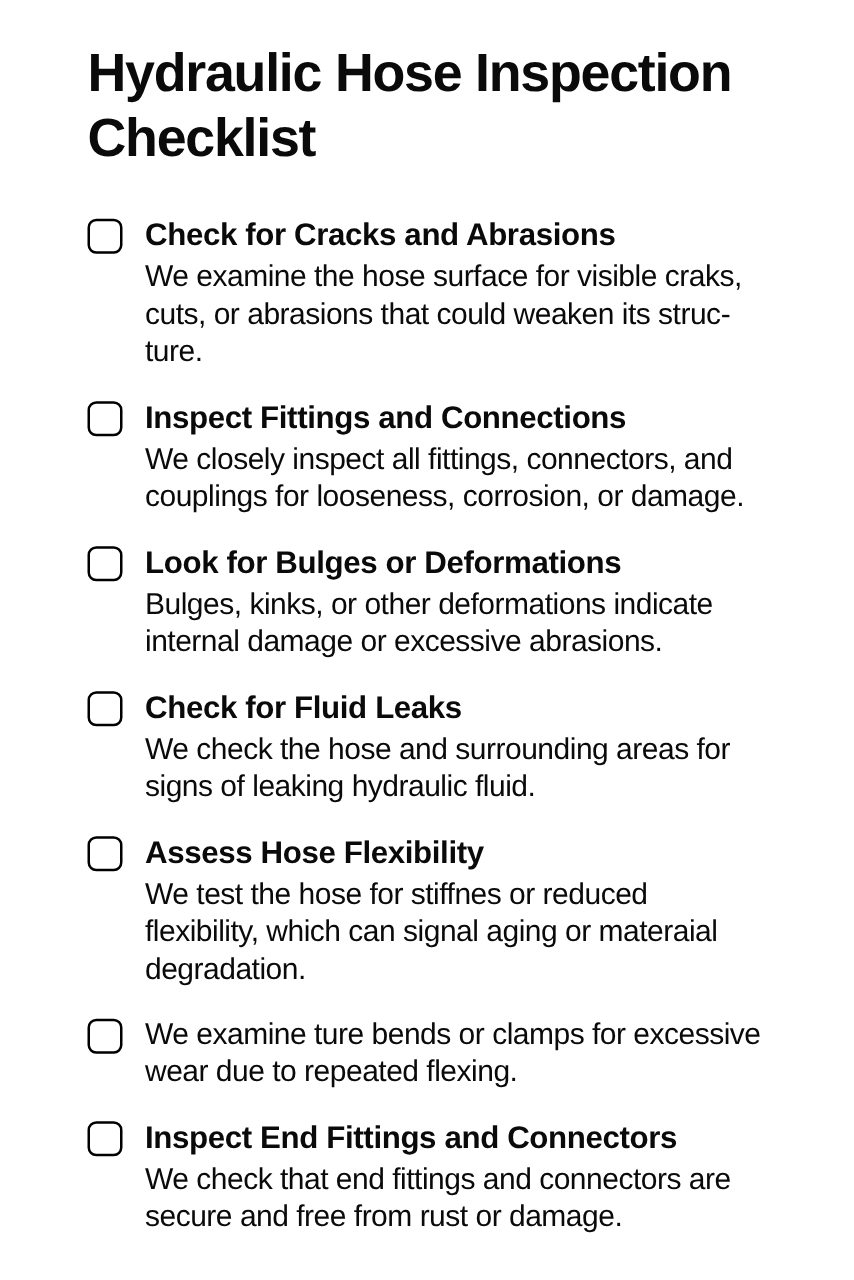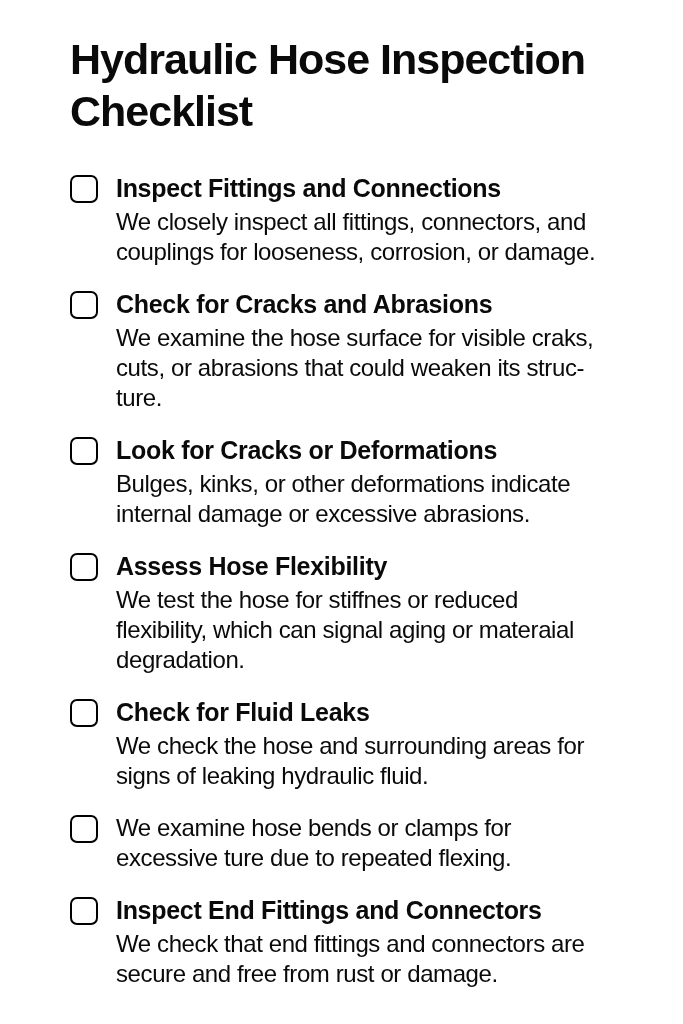--- a/index.html
+++ b/index.html
@@ -65,61 +65,61 @@
 <body>
 
 <div class="page">
   <h1 class="page-title">Hydraulic Hose Inspection Checklist</h1>
 
   <div class="items">
 
     <div class="item">
       <span class="checkbox" role="checkbox" aria-checked="false"></span>
       <div class="item-body">
+        <div class="item-title">Check for Cracks and Abrasions</div>
+        <div class="item-desc">We examine the hose surface for visible craks, cuts, or abrasions that could weaken its struc­ture.</div>
+      </div>
+    </div>
+
+    <div class="item">
+      <span class="checkbox" role="checkbox" aria-checked="false"></span>
+      <div class="item-body">
         <div class="item-title">Inspect Fittings and Connections</div>
         <div class="item-desc">We closely inspect all fittings, connectors, and couplings for looseness, corrosion, or damage.</div>
       </div>
     </div>
 
     <div class="item">
       <span class="checkbox" role="checkbox" aria-checked="false"></span>
       <div class="item-body">
-        <div class="item-title">Check for Cracks and Abrasions</div>
-        <div class="item-desc">We examine the hose surface for visible craks, cuts, or abrasions that could weaken its struc­ture.</div>
+        <div class="item-title">Look for Bulges or Deformations</div>
+        <div class="item-desc">Bulges, kinks, or other deformations indicate internal damage or excessive abrasions.</div>
       </div>
     </div>
 
     <div class="item">
       <span class="checkbox" role="checkbox" aria-checked="false"></span>
       <div class="item-body">
-        <div class="item-title">Look for Cracks or Deformations</div>
-        <div class="item-desc">Bulges, kinks, or other deformations indicate internal damage or excessive abrasions.</div>
+        <div class="item-title">Check for Fluid Leaks</div>
+        <div class="item-desc">We check the hose and surrounding areas for signs of leaking hydraulic fluid.</div>
       </div>
     </div>
 
     <div class="item">
       <span class="checkbox" role="checkbox" aria-checked="false"></span>
       <div class="item-body">
         <div class="item-title">Assess Hose Flexibility</div>
         <div class="item-desc">We test the hose for stiffnes or reduced flexibility, which can signal aging or materaial degradation.</div>
       </div>
     </div>
 
     <div class="item">
       <span class="checkbox" role="checkbox" aria-checked="false"></span>
       <div class="item-body">
-        <div class="item-title">Check for Fluid Leaks</div>
-        <div class="item-desc">We check the hose and surrounding areas for signs of leaking hydraulic fluid.</div>
-      </div>
-    </div>
-
-    <div class="item">
-      <span class="checkbox" role="checkbox" aria-checked="false"></span>
-      <div class="item-body">
-        <div class="item-desc">We examine hose bends or clamps for excessive ture due to repeated flexing.</div>
+        <div class="item-desc">We examine ture bends or clamps for excessive wear due to repeated flexing.</div>
       </div>
     </div>
 
     <div class="item">
       <span class="checkbox" role="checkbox" aria-checked="false"></span>
       <div class="item-body">
         <div class="item-title">Inspect End Fittings and Connectors</div>
         <div class="item-desc">We check that end fittings and connectors are secure and free from rust or damage.</div>
       </div>
     </div>

